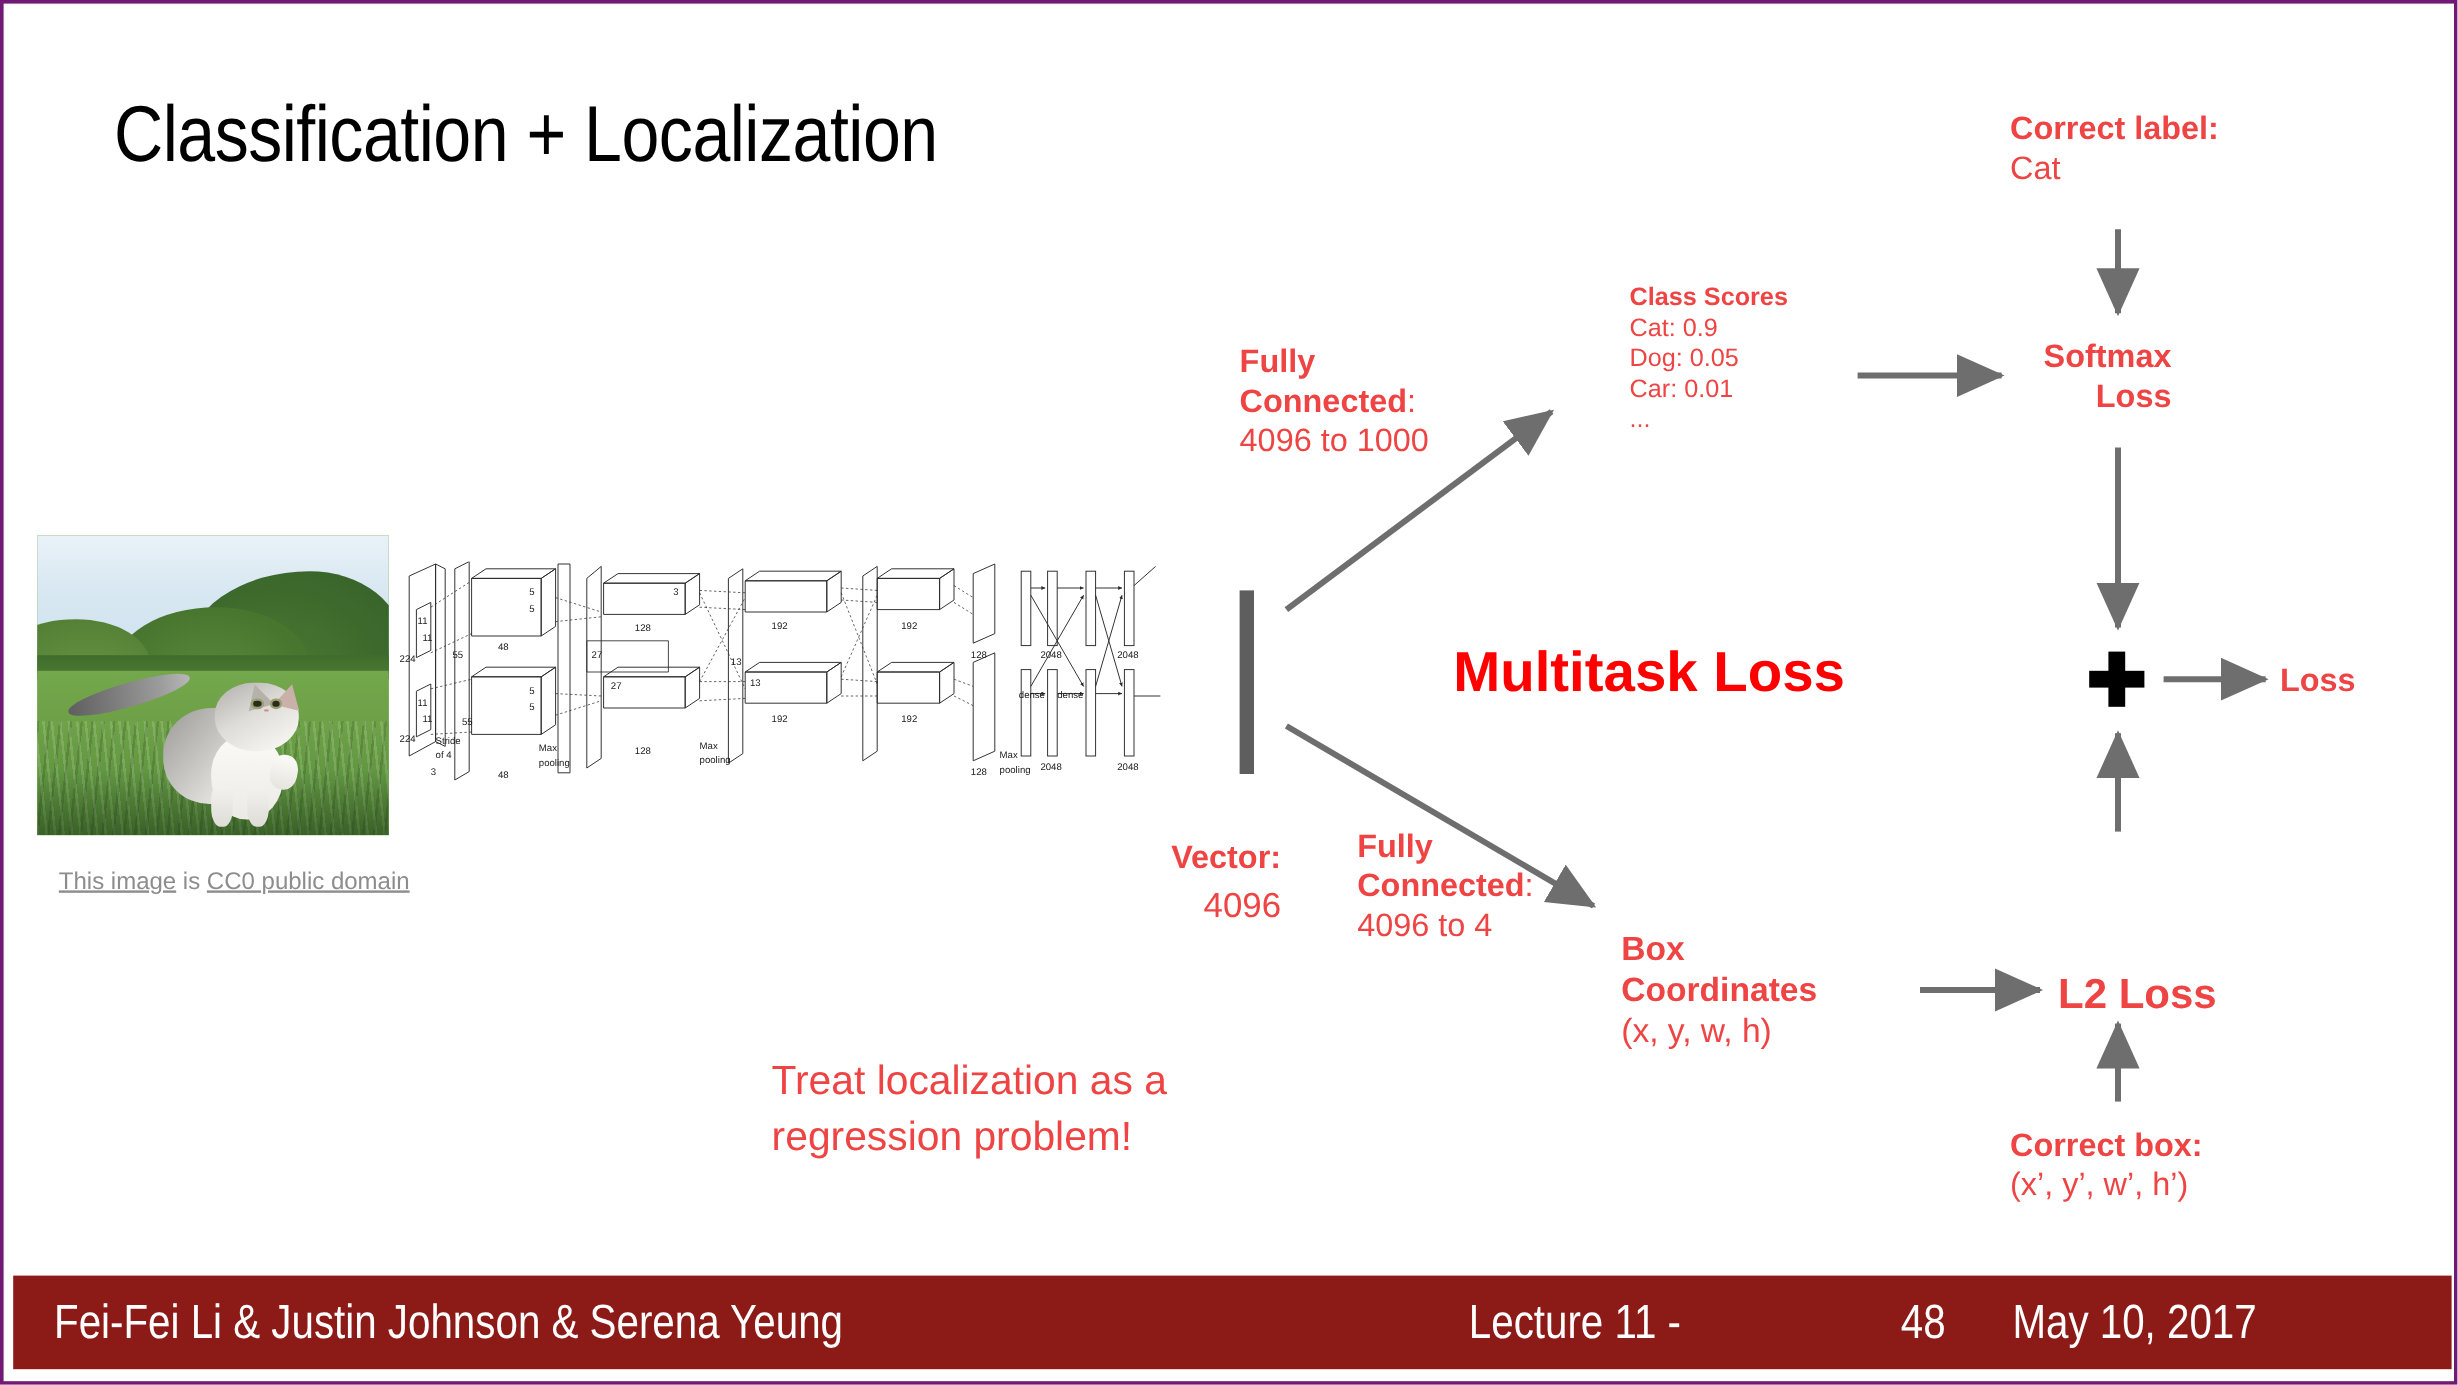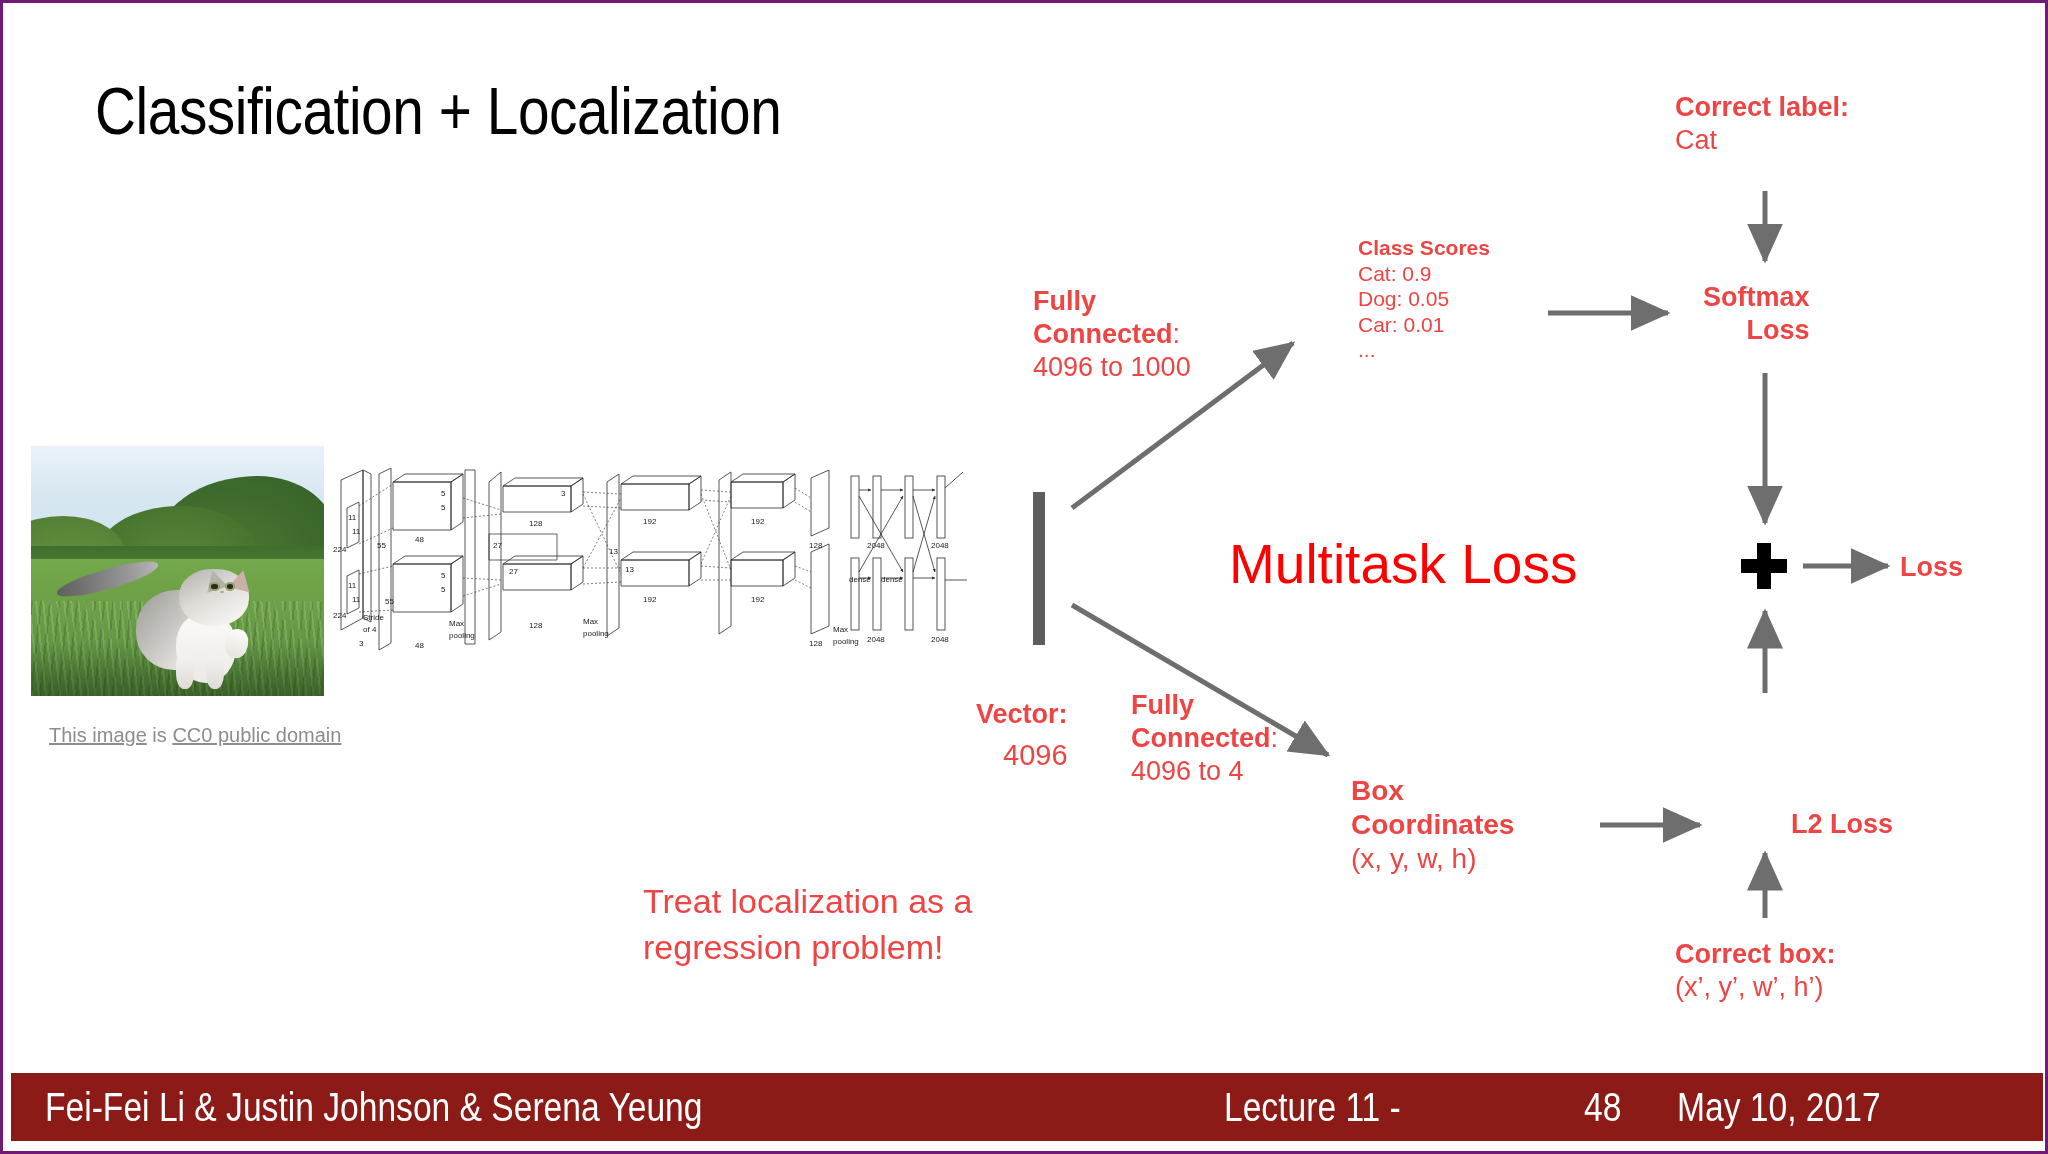--- a/index.html
+++ b/index.html
@@ -165,30 +165,29 @@
   }
   .b { font-weight: 700; }
   .n { font-weight: 400; }
 
   #fc1000 { left: 1030px; top: 282px; font-size: 27px; }
   #class-scores { left: 1355px; top: 232px; font-size: 21px; }
   #correct-label { left: 1672px; top: 88px; font-size: 27px; }
   #softmax-loss { left: 1700px; top: 278px; font-size: 27px; text-align: right; }
   #multitask-loss {
     left: 1208px; top: 528px;
-    font-size: 55px; font-weight: 400;
+    font-size: 47px; font-weight: 700;
     color: #ff0000;
-    margin-left: 18px;
   }
   #loss-label { left: 1897px; top: 548px; font-size: 27px; }
   #vector-label { left: 973px; top: 695px; font-size: 27px; }
   #vector-value { left: 1000px; top: 735px; font-size: 29px; }
   #fc4 { left: 1128px; top: 686px; font-size: 27px; }
   #box-coords { left: 1348px; top: 755px; font-size: 28px; margin-top: 16px; }
-  #l2-loss { left: 1788px; top: 805px; font-size: 27px; }
+  #l2-loss { left: 1712px; top: 805px; font-size: 35px; }
   #correct-box { left: 1672px; top: 935px; font-size: 27px; }
   #treat-loc { left: 640px; top: 876px; font-size: 34px; line-height: 1.35; }
 
   
   #plus-sign {
     position: absolute;
     left: 1738px; top: 540px;
     width: 46px; height: 46px;
   }
   #plus-sign::before, #plus-sign::after {
@@ -201,21 +200,21 @@
   #arrows {
     position: absolute; left: 0; top: 0;
     width: 2048px; height: 1154px;
     pointer-events: none;
   }
 
   
   #footer {
     position: absolute;
     left: 8px; bottom: 10px;
-    width: 2032px; height: 68px;
+    width: 2032px; height: 78px;
     background: #8c1a17;
     display: flex;
     align-items: center;
     color: #ffffff;
   }
   #footer .authors {
     position: absolute; left: 34px;
     font-size: 40px; font-weight: 400;
     transform: scaleX(0.84); transform-origin: left center;
     white-space: nowrap;

